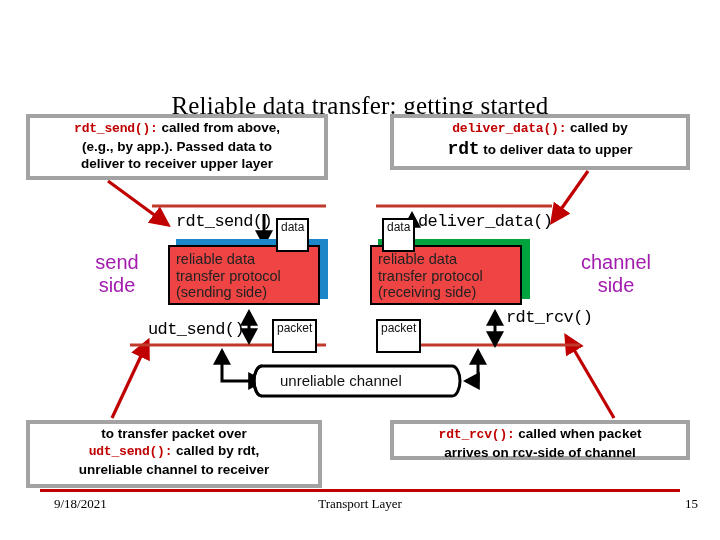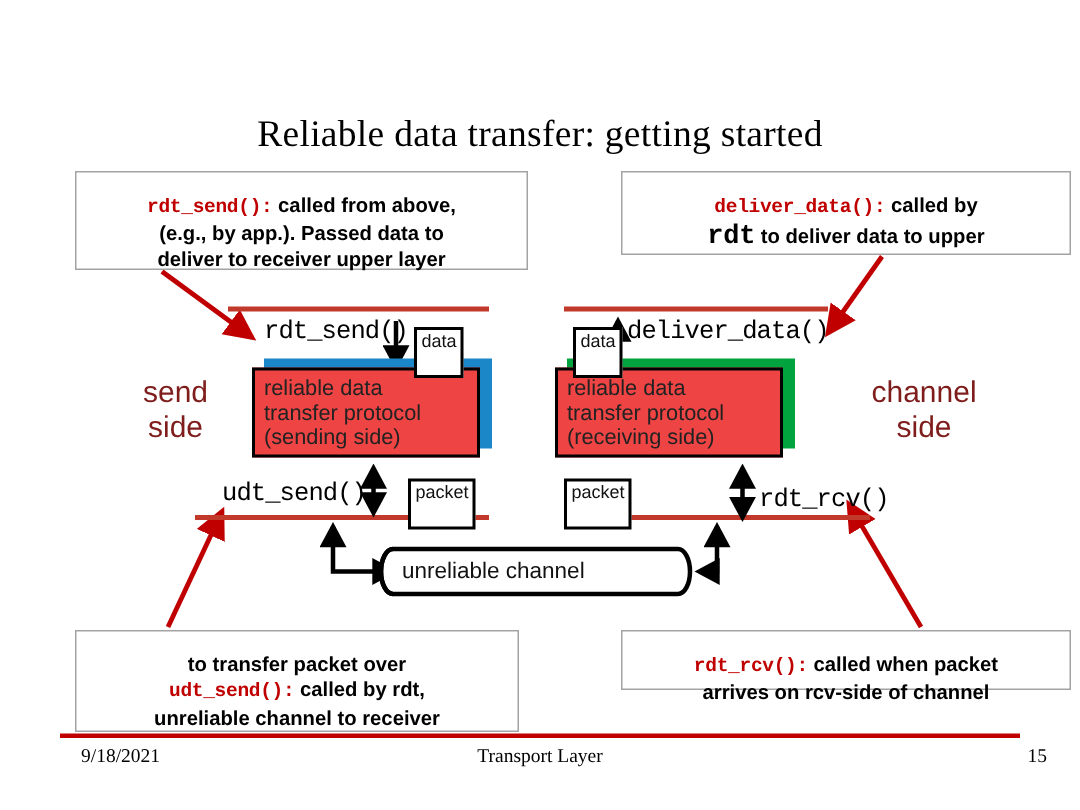--- a/index.html
+++ b/index.html
@@ -7,41 +7,40 @@
     width:720px;height:540px;
     background:#ffffff;
     font-family:"Liberation Sans", sans-serif;
     overflow:hidden;
     position:relative;
   }
   #slide{position:relative;width:720px;height:540px;}
 
   
   .title{
-    position:absolute;left:0;top:76px;width:720px;
+    position:absolute;left:0;top:92px;width:720px;
     text-align:center;
     font-family:"Liberation Serif", serif;
     font-size:25px;color:#000;letter-spacing:0.2px;
     white-space:nowrap;
   }
 
   
   .callout{
     position:absolute;
-    border:1px solid #a3a3a3;
+    border:4px solid #a3a3a3;
     background:#ffffff;
     box-sizing:border-box;
     text-align:center;
     font-size:13.5px;
     color:#000;
     line-height:1.28;
     font-weight:600;
-    padding:13px 4px;
+    padding:1px 4px;
     z-index:6;
-    margin-left:24px;
   }
   .callout .code{
     font-family:"Liberation Mono","DejaVu Sans Mono",monospace;
     color:#c00000;font-weight:bold;font-size:13px;letter-spacing:-0.2px;
   }
   .callout .codeblack{
     font-family:"Liberation Mono","DejaVu Sans Mono",monospace;
     color:#000;font-weight:bold;font-size:18px;letter-spacing:-0.2px;
   }
   .callout .ln{display:block;}
@@ -57,21 +56,21 @@
   
   .mono{
     position:absolute;
     font-family:"Liberation Mono","DejaVu Sans Mono",monospace;
     font-size:17px;color:#000;white-space:nowrap;letter-spacing:-0.6px;
     z-index:5;
   }
   #lbl-rdtsend{left:176px;top:212px;}
   #lbl-udtsend{left:148px;top:320px;}
   #lbl-deliver{left:418px;top:212px;}
-  #lbl-rdtrcv{left:506px;top:324px;}
+  #lbl-rdtrcv{left:506px;top:308px;}
 
   
   .protobox{
     position:absolute;background:#ef4444;border:2px solid #000;
     box-sizing:border-box;z-index:5;
     font-size:14.5px;line-height:1.14;color:#222;
     padding:4px 5px 0 6px;white-space:nowrap;
   }
   .shadow{position:absolute;z-index:4;}
   #pb-left{left:168px;top:245px;width:152px;height:60px;}
@@ -86,27 +85,27 @@
     font-size:12px;color:#111;text-align:center;
     line-height:15px;height:34px;white-space:nowrap;padding:0 3px;
   }
   #tag-data-l{left:276px;top:218px;}
   #tag-data-r{left:382px;top:218px;}
   #tag-pkt-l{left:272px;top:319px;}
   #tag-pkt-r{left:376px;top:319px;}
 
   
   #chan-label{
-    position:absolute;left:268px;top:372px;z-index:6;
+    position:absolute;left:280px;top:372px;z-index:6;
     font-size:15px;color:#111;white-space:nowrap;
   }
 
   
   .sidelbl{
-    position:absolute;color:#7f1d1d;font-size:20px;
+    position:absolute;color:#a21caf;font-size:20px;
     text-align:center;line-height:1.16;white-space:nowrap;z-index:5;
   }
   #side-send{left:82px;top:251px;width:70px;}
   #side-recv{left:570px;top:251px;width:92px;}
 
   
   .footer{
     position:absolute;top:496px;
     font-family:"Liberation Serif", serif;
     font-size:13px;color:#000;

